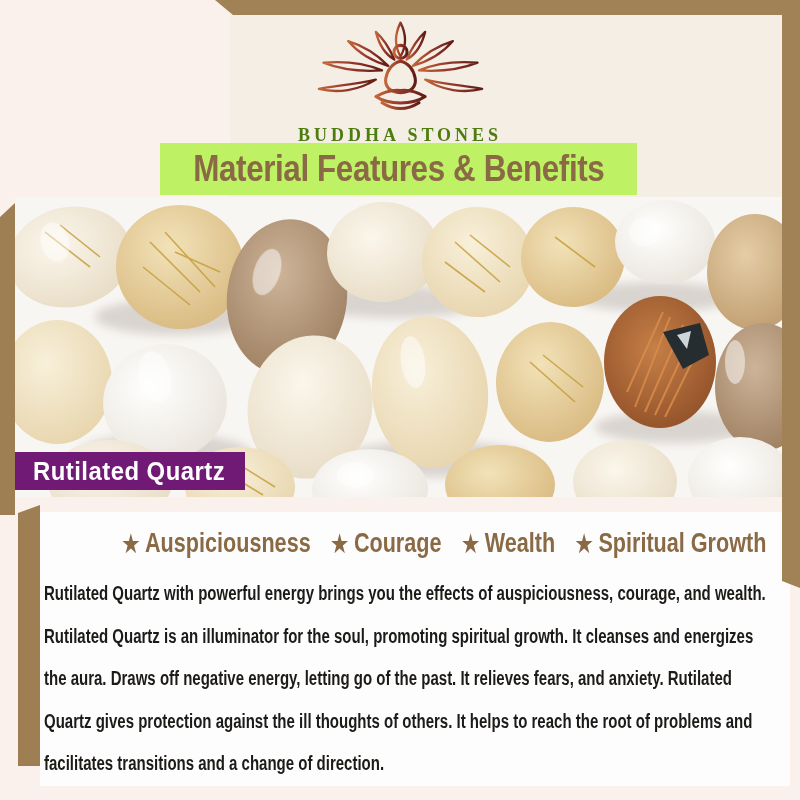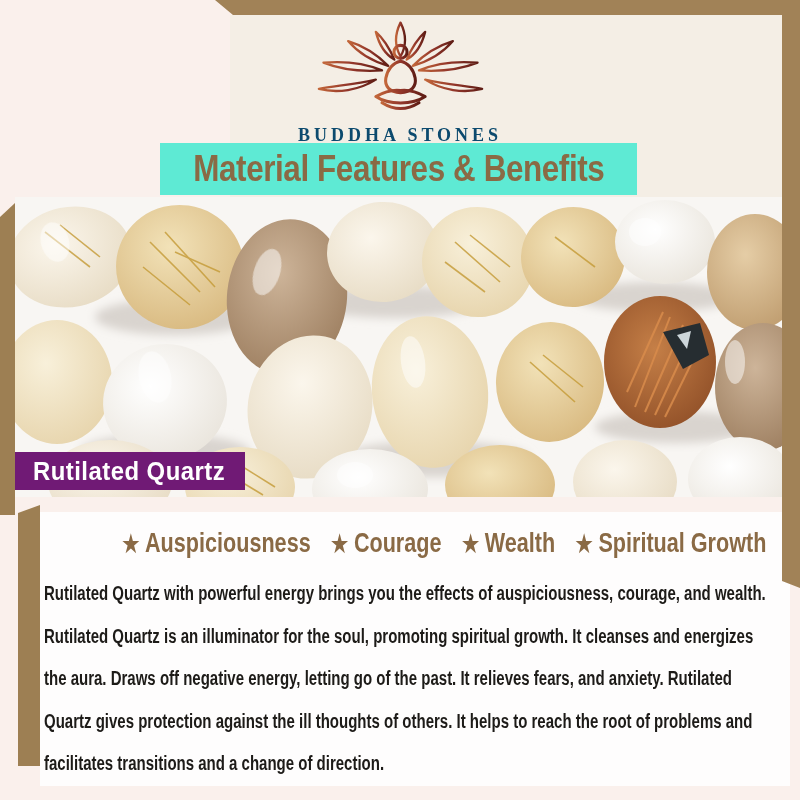--- a/index.html
+++ b/index.html
@@ -12,23 +12,23 @@
   .ribbon-left-a{position:absolute;left:0;top:0;width:15px;height:515px;background:#9d7f53;
         clip-path:polygon(0 217px,15px 203px,15px 515px,0 515px);z-index:6;}
   .ribbon-left-b{position:absolute;left:18px;top:0;width:22px;height:766px;background:#9d7f53;
         clip-path:polygon(0 513px,22px 505px,22px 766px,0 766px);z-index:6;}
 
   
   .header-panel{position:absolute;left:230px;top:15px;width:552px;height:182px;background:#f4eee5;z-index:1;}
   .brand{position:absolute;left:0;top:18px;width:800px;text-align:center;z-index:2;}
   .brand-logo{display:block;margin:0 auto;}
   .brand-name{margin-top:3px;font-family:"Liberation Serif",serif;font-size:18px;
-        letter-spacing:4px;color:#0c4a6e;font-weight:bold;}
-
-  .title-banner{position:absolute;left:160px;top:143px;width:477px;height:52px;background:#5eead4;
+        letter-spacing:4px;color:#4d7c0f;font-weight:bold;}
+
+  .title-banner{position:absolute;left:160px;top:143px;width:477px;height:52px;background:#bef264;
         display:flex;align-items:center;justify-content:center;z-index:3;}
   .title-banner span{font-size:37px;font-weight:bold;color:#8a6a45;letter-spacing:-0.5px;
         white-space:nowrap;transform:scaleX(.85);}
 
   
   .photo{position:absolute;left:15px;top:197px;width:767px;height:300px;background:#f7f5f2;
         overflow:hidden;z-index:1;}
 
   .stone-label{position:absolute;left:15px;top:452px;width:230px;height:38px;background:#701a75;
         display:flex;align-items:center;z-index:5;}

